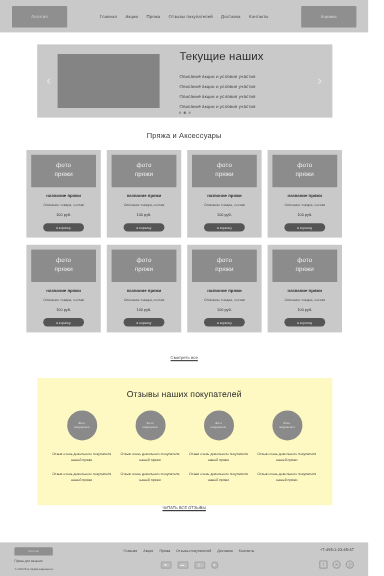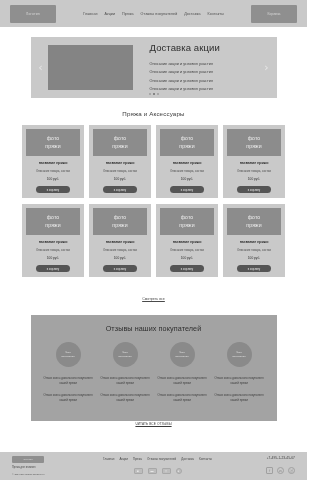--- a/index.html
+++ b/index.html
@@ -226,21 +226,21 @@
 
   
   .reviews-wrap {
     margin-top: 11px;
     display: flex;
     justify-content: center;
   }
   .reviews {
     width: 246px;
     height: 106px;
-    background: #a3a3a3;
+    background: #fef9c3;
     padding: 9px 12px;
   }
   .reviews-title {
     text-align: center;
     font-size: 7.2px;
     font-weight: normal;
     color: #2e2e2e;
     margin-bottom: 9px;
     letter-spacing: .1px;
   }
@@ -411,21 +411,21 @@
         <a href="#">Контакты</a>
       </nav>
     <button class="cart-btn">Корзина</button>
   </div>
 
   <div class="hero-wrap">
     <div class="hero">
       <div class="arrow">‹</div>
       <div class="hero-photo"></div>
       <div class="hero-text">
-        <div class="hero-title">Доставка акции</div>
+        <div class="hero-title">Текущие наших</div>
         <div id="hero-lines">
             <div class="hero-line">Описание акции и условия участия</div>
             <div class="hero-line">Описание акции и условия участия</div>
             <div class="hero-line">Описание акции и условия участия</div>
             <div class="hero-line">Описание акции и условия участия</div>
           </div>
       </div>
       <div class="arrow">›</div>
       <div class="dots" id="hero-dots">
           <div class="dot"></div>

